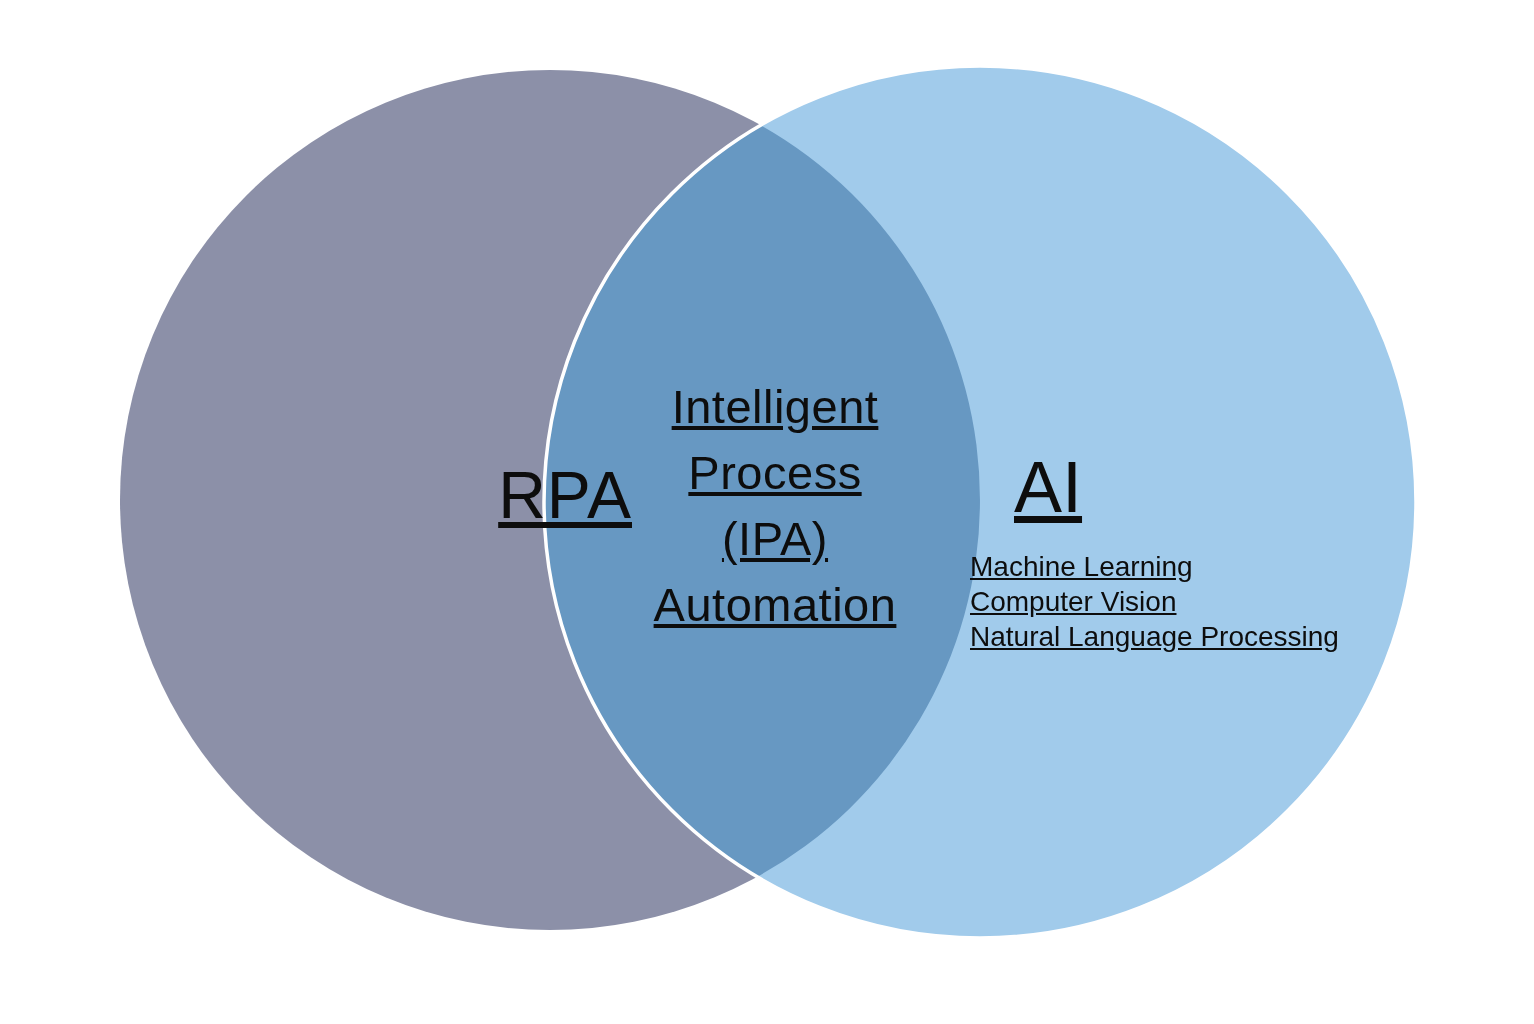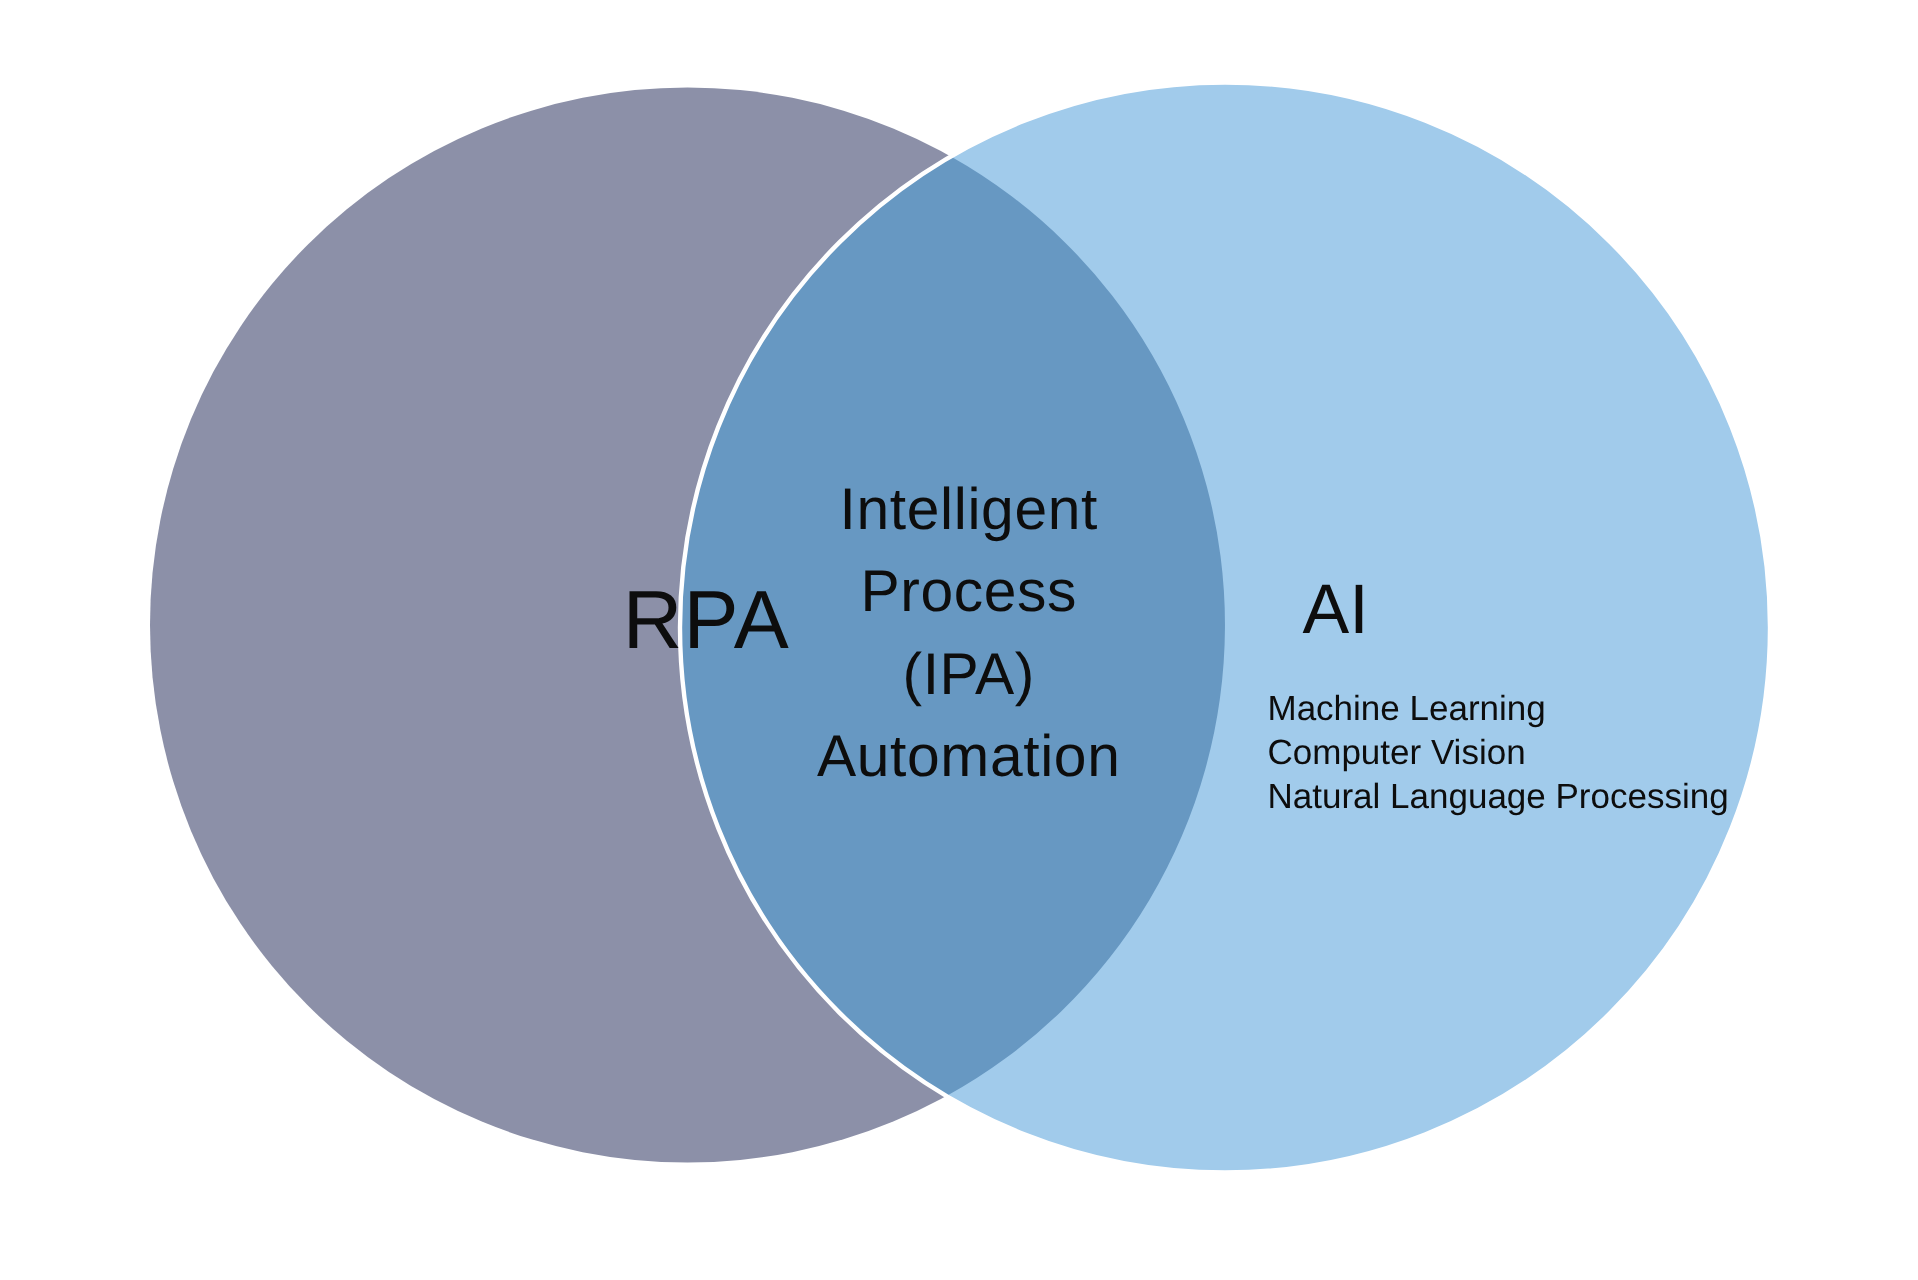--- a/index.html
+++ b/index.html
@@ -19,20 +19,21 @@
   }
   .stage svg {
     position: absolute;
     left: 0;
     top: 0;
   }
   .label {
     position: absolute;
     color: #0d0d0d;
     white-space: nowrap;
+    text-decoration: underline;
   }
   .rpa-label {
     left: 332px;
     top: 450px;
     width: 300px;
     height: 90px;
     line-height: 90px;
     font-size: 66px;
     text-align: right;
     letter-spacing: 1px;
@@ -43,25 +44,24 @@
     width: 450px;
     line-height: 66px;
     font-size: 47px;
     text-align: center;
     letter-spacing: 0.5px;
   }
   .ai-label {
     left: 1014px;
     top: 445px;
     line-height: 84px;
-    font-size: 56px;
-    margin-left: 28px;
+    font-size: 72px;
   }
   .ai-items {
-    left: 1014px;
+    left: 970px;
     top: 549px;
     line-height: 35px;
     font-size: 28px;
   }
 </style>
 </head>
 <body>
 
 <div class="stage">
 

